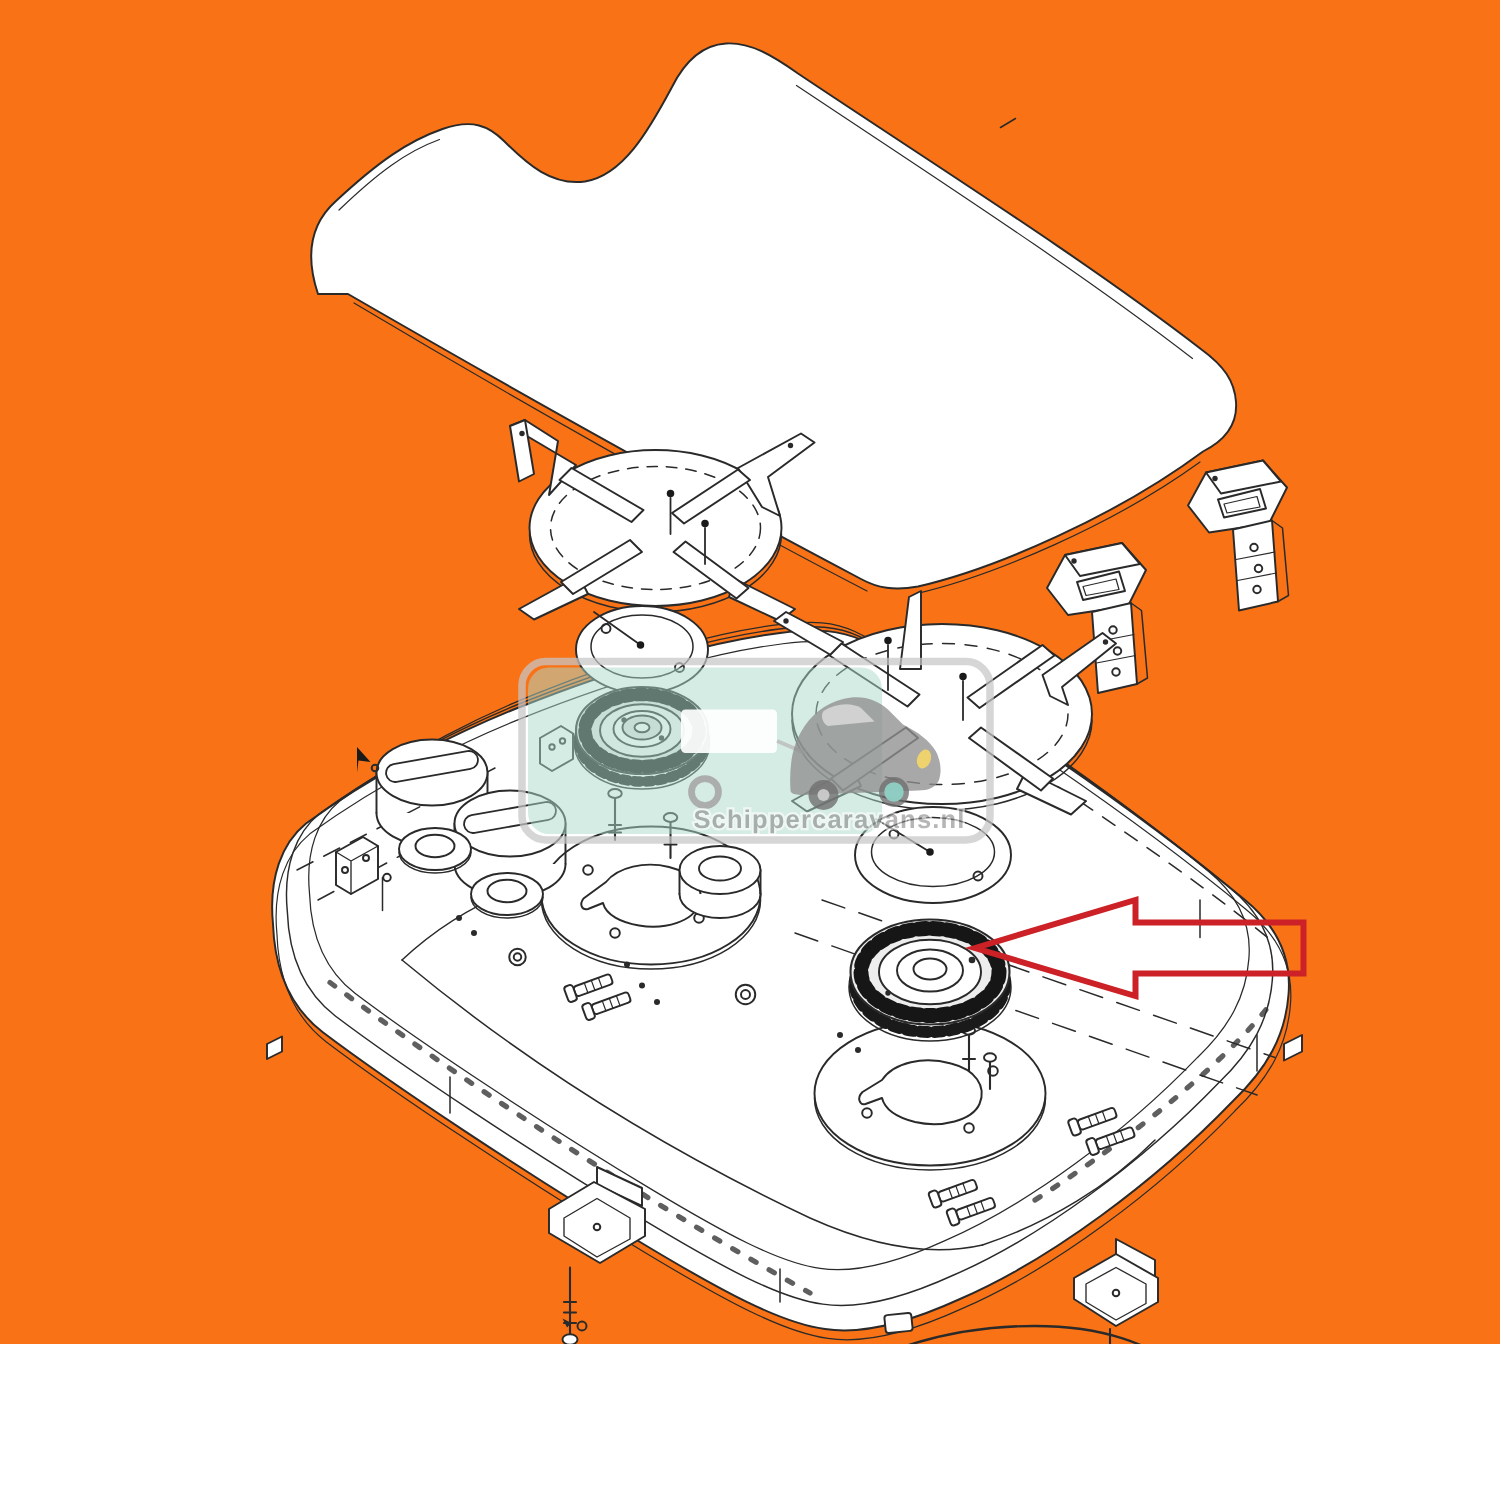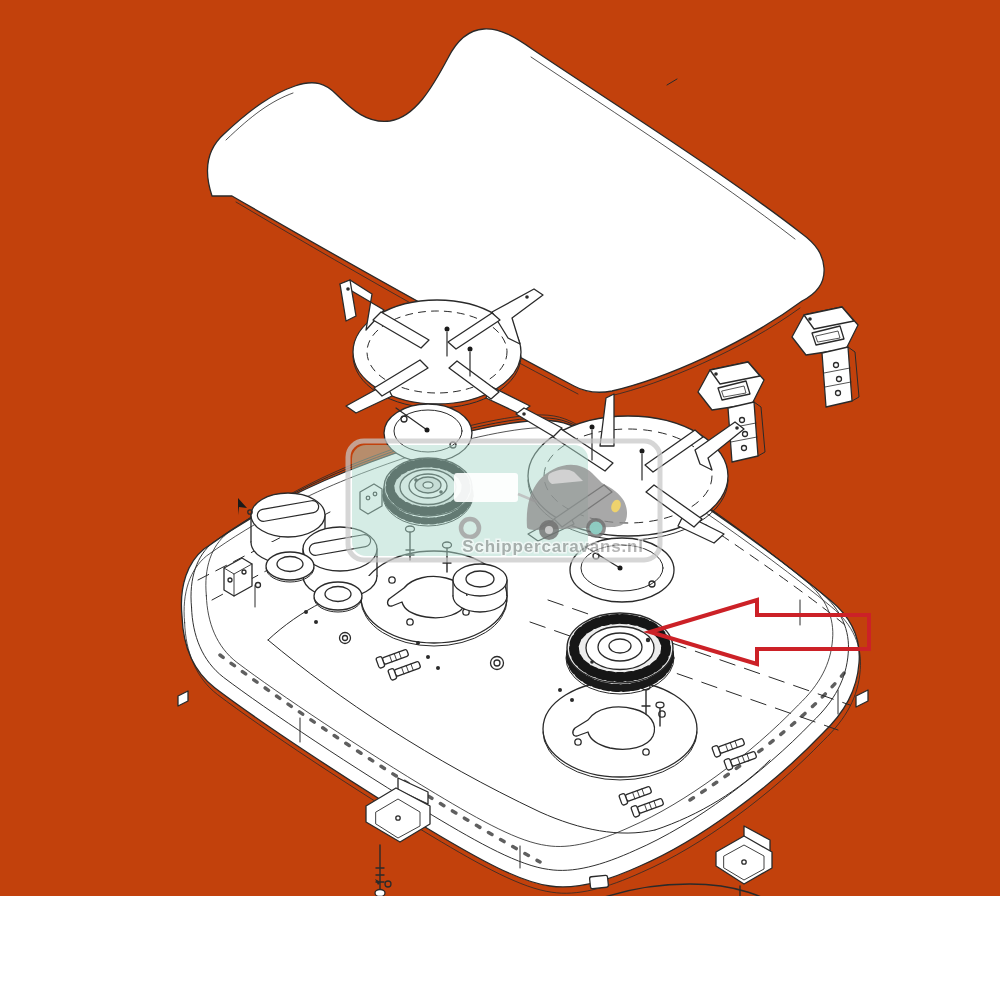--- a/index.html
+++ b/index.html
@@ -1,16 +1,16 @@
 <!DOCTYPE html>
 <html><head>
 <meta charset="utf-8">
 <style>
   html,body{margin:0;padding:0;background:#fff;}
-  .stage{position:relative;width:1000px;height:896px;background:#c2410c;overflow:hidden;
+  .stage{position:relative;width:1000px;height:896px;background:#f97316;overflow:hidden;
          font-family:"Liberation Sans", sans-serif;}
   svg{display:block}
   svg text{font-family:"Liberation Sans", sans-serif;font-weight:bold;}
   .lineart{stroke:#2a2a2a;fill:none;stroke-width:1.3;stroke-linecap:round;stroke-linejoin:round;}
 </style>
 </head>
 <body>
 
 <div class="stage">
 <svg width="1000" height="1000" viewBox="0 0 1000 1000">

